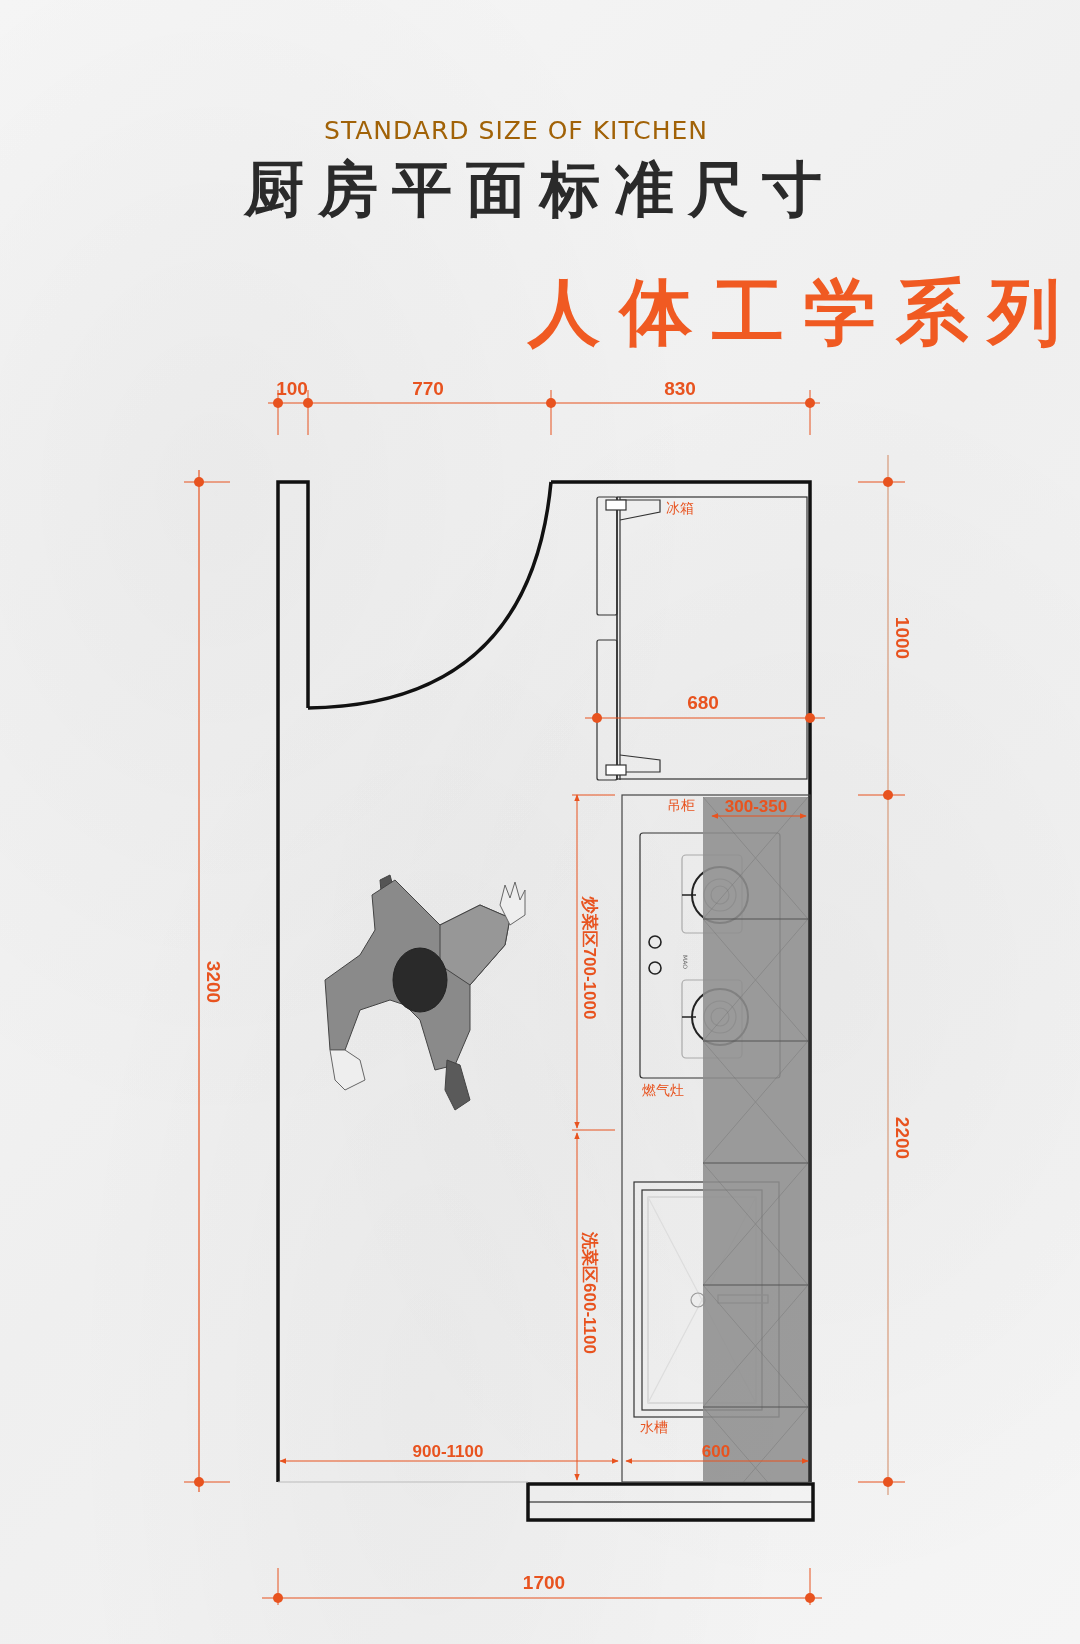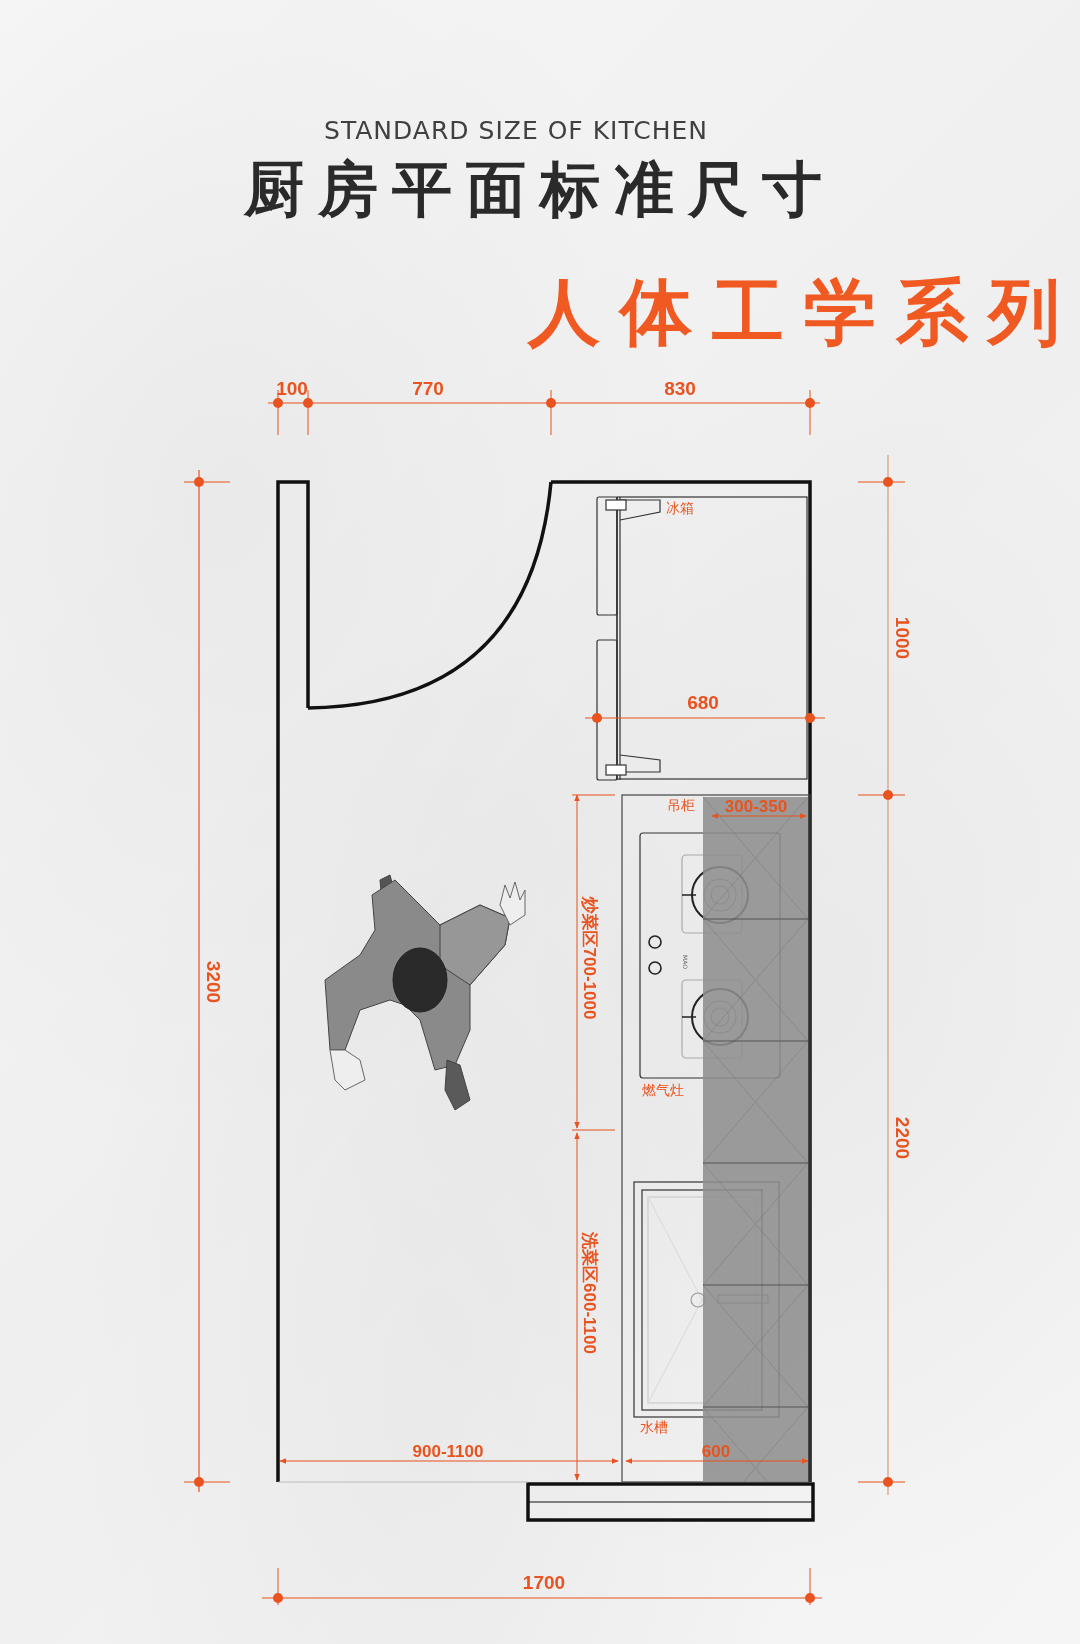--- a/index.html
+++ b/index.html
@@ -13,21 +13,21 @@
     position: absolute; inset: 0;
     background:
       radial-gradient(ellipse at 20% 30%, rgba(0,0,0,0.035), transparent 40%),
       radial-gradient(ellipse at 75% 60%, rgba(0,0,0,0.03), transparent 45%),
       radial-gradient(ellipse at 40% 85%, rgba(0,0,0,0.03), transparent 40%),
       linear-gradient(135deg, #f6f6f6 0%, #efefef 50%, #f5f5f5 100%);
   }
   .title-en {
     position: absolute; top: 116px; left: 0; width: 1032px;
     text-align: center; font-size: 25px; letter-spacing: 1px;
-    color: #404040; font-family: "DejaVu Sans", sans-serif;
+    color: #a16207; font-family: "DejaVu Sans", sans-serif;
   }
   .title-cn {
     position: absolute; top: 150px; left: 0; width: 1080px;
     text-align: center; font-size: 60px; font-weight: bold;
     letter-spacing: 14px; color: #2a2a2a;
     font-family: "DejaVu Sans", sans-serif;
   }
   .subtitle-cn {
     position: absolute; top: 265px; left: 0; width: 1080px;
     text-align: right; font-size: 72px; font-weight: bold;

